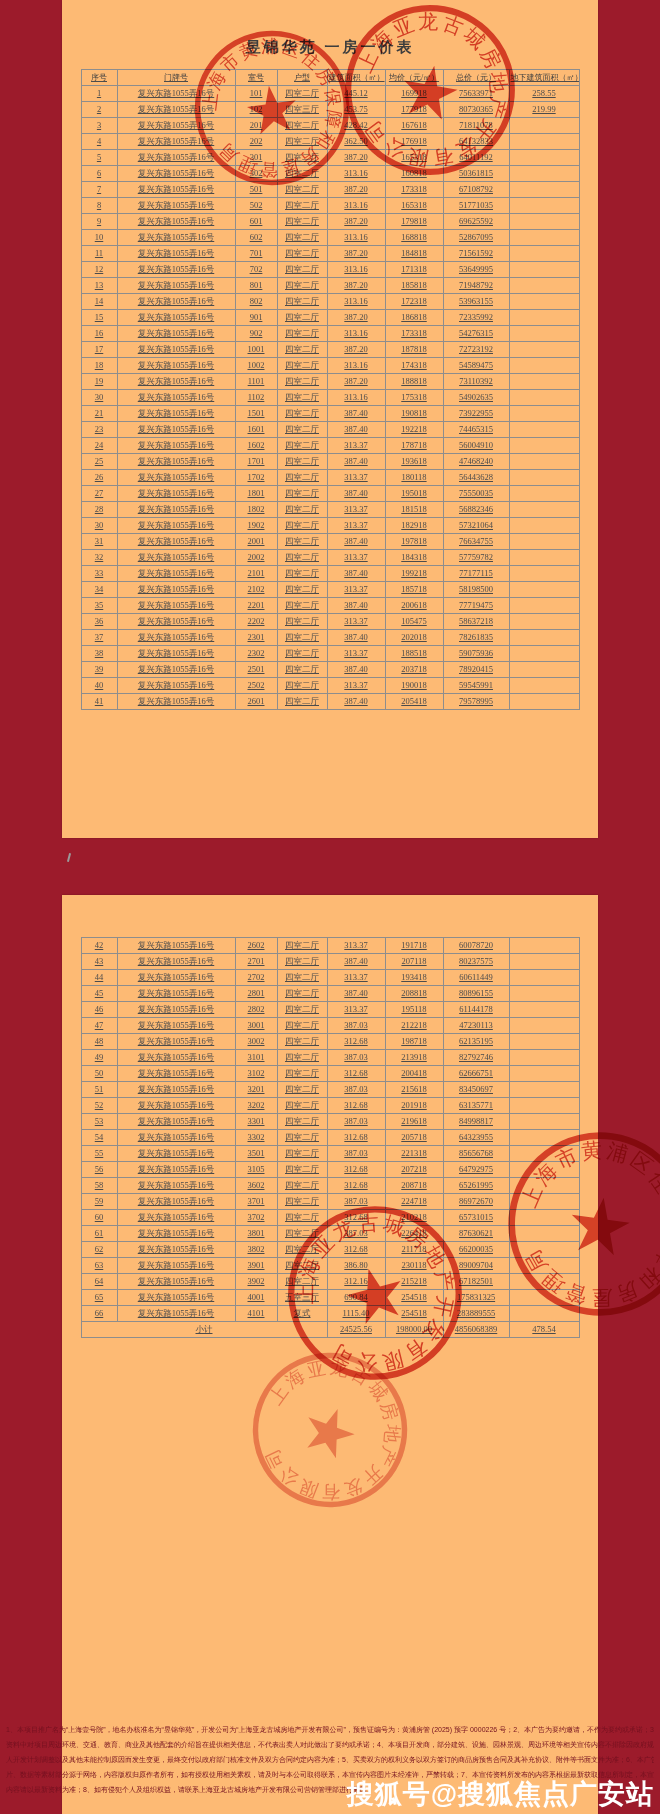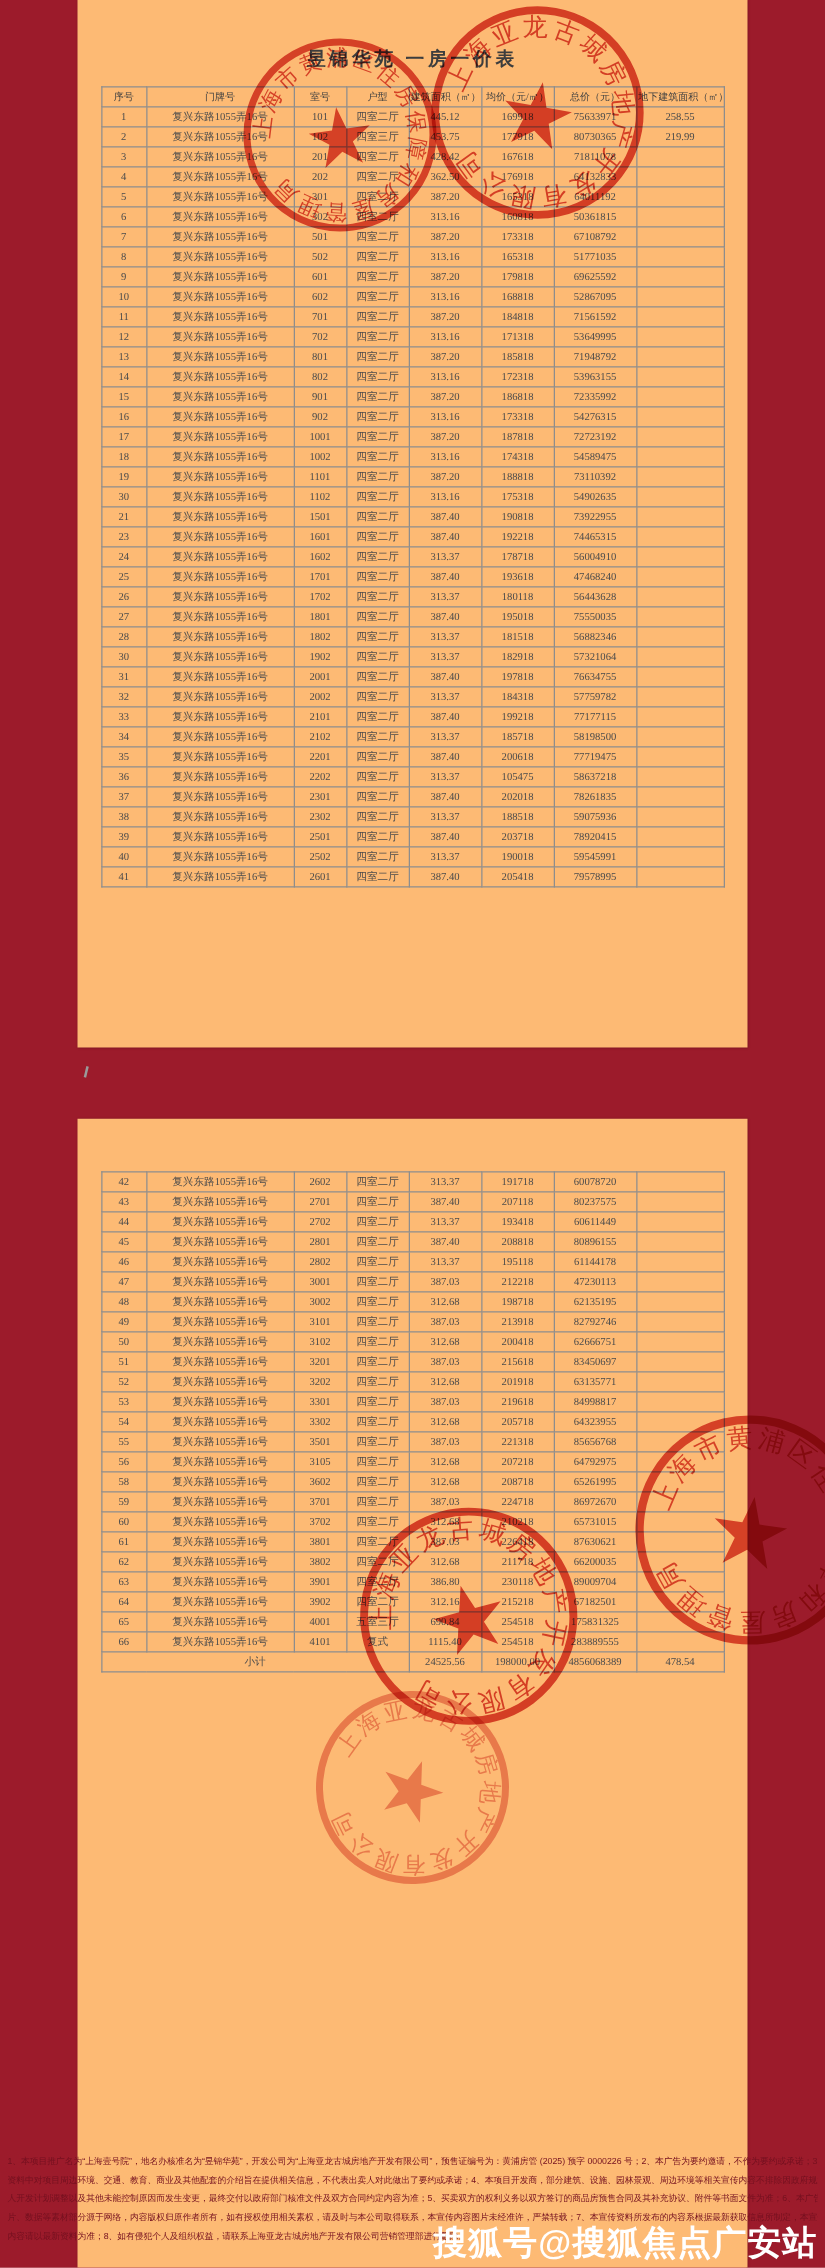--- a/index.html
+++ b/index.html
@@ -19,21 +19,21 @@
   #page2{top:848px;height:1072px;margin-top:47px;}
   .doc-title{
     margin-top:38px;
     text-align:center;
     font-size:15px;font-weight:bold;
     letter-spacing:3px;color:#3d3d3d;
   }
   table.price{
     border-collapse:collapse;table-layout:fixed;
     width:498px;margin:0 auto;
-    font-size:8.5px;color:#4c4c4c;
+    font-size:8.5px;color:#4c4c4c;text-decoration:underline;
   }
   #page1 table.price{margin-top:12px;}
   #page2 table.price{margin-top:42px;}
   table.price th,table.price td{
     border:1px solid #8d8d8d;
     height:15px;line-height:15px;
     padding:0 1px;text-align:center;
     white-space:nowrap;overflow:hidden;
     font-weight:normal;
   }

